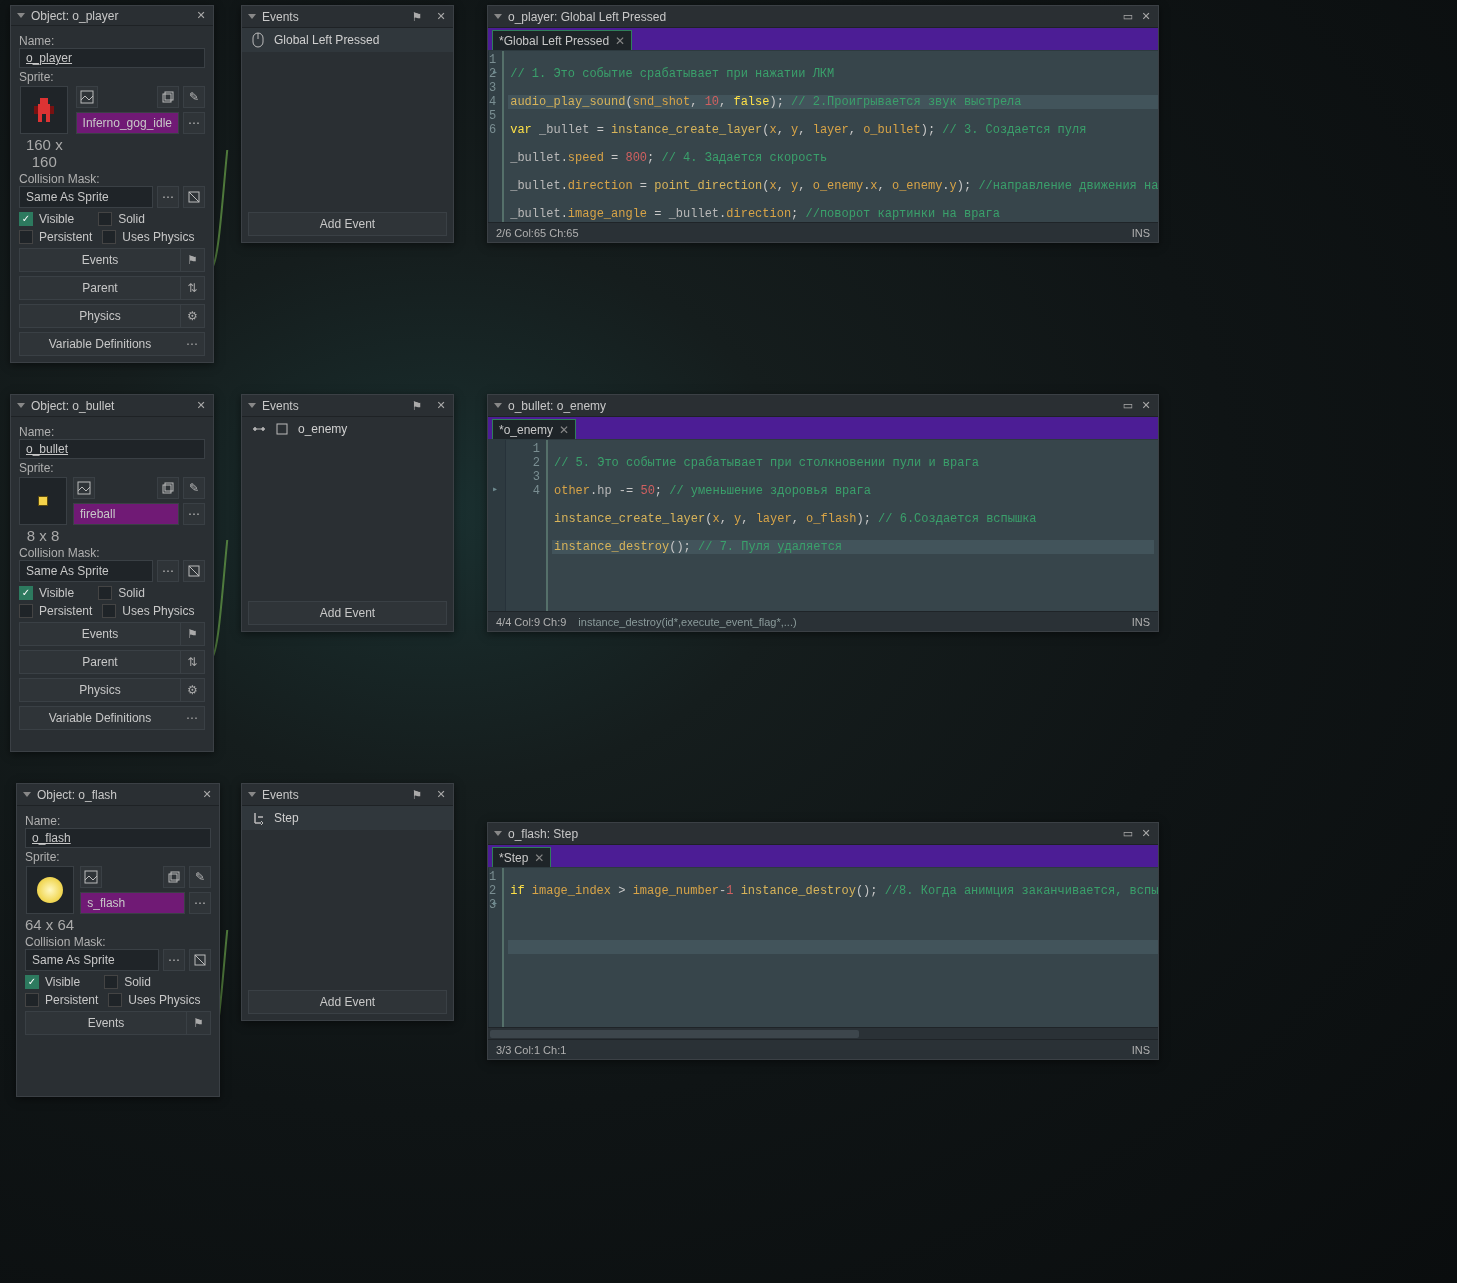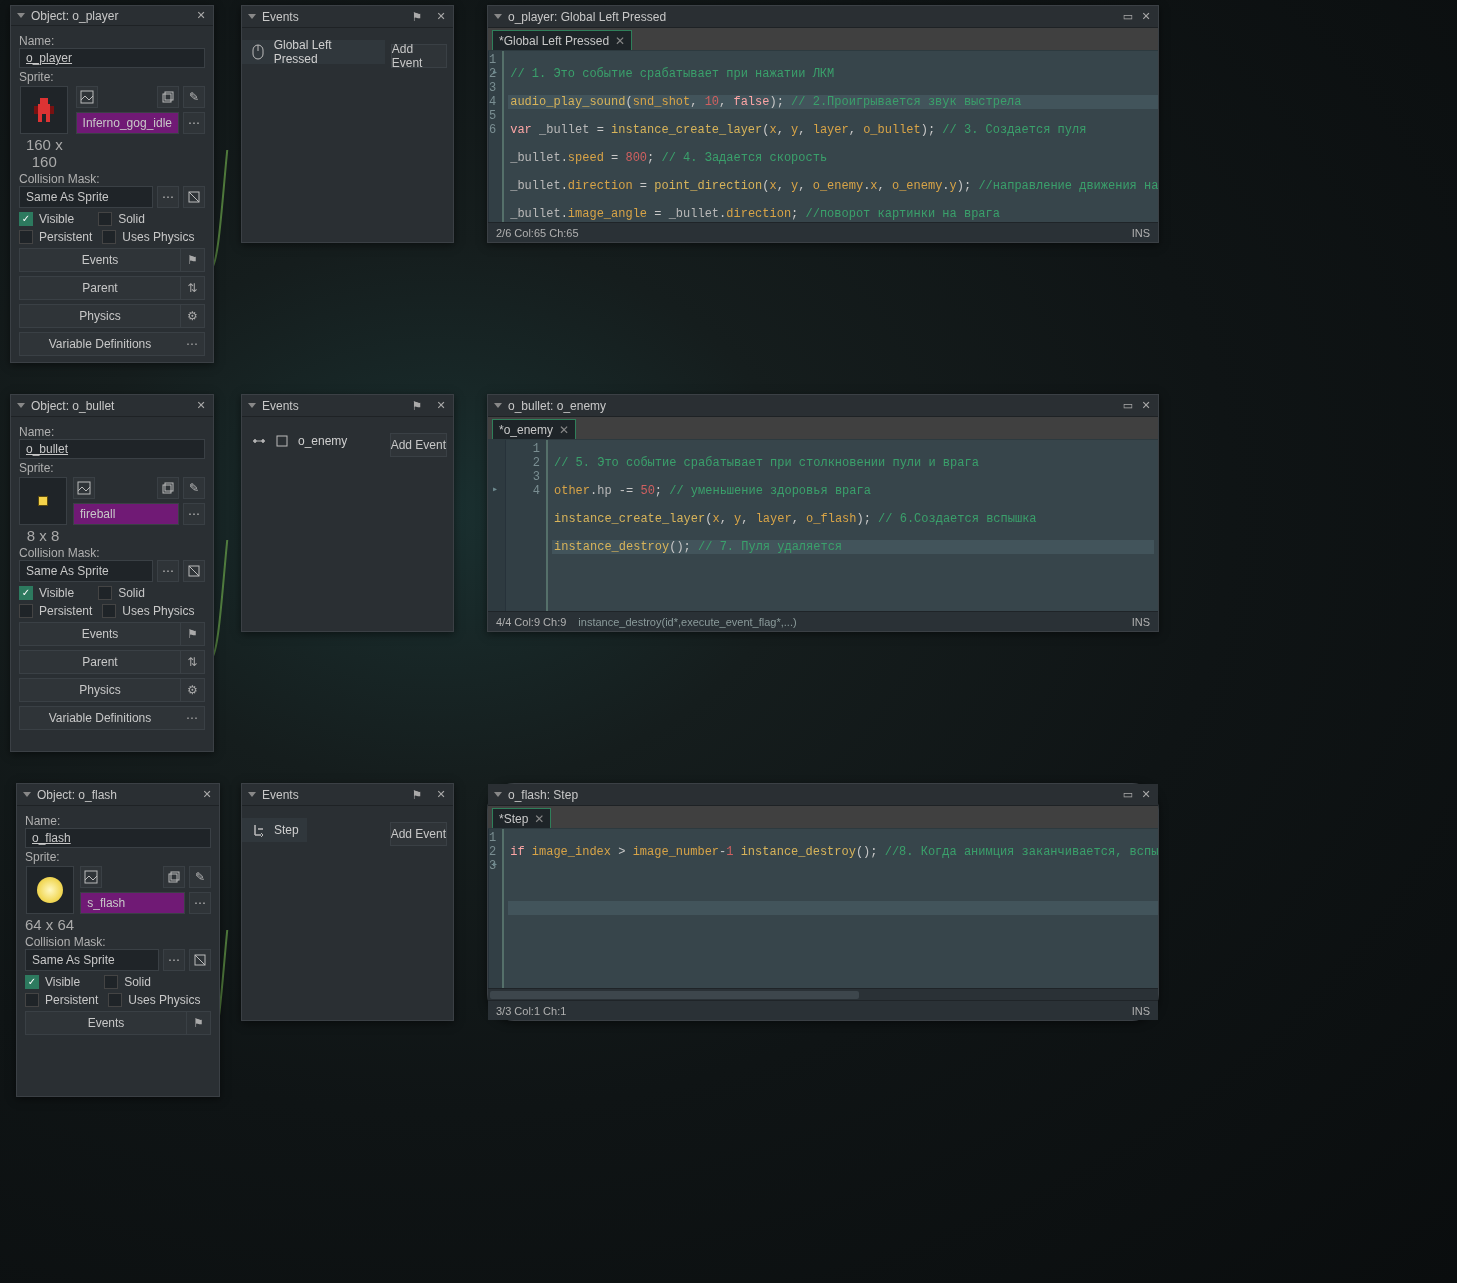--- a/index.html
+++ b/index.html
@@ -125,21 +125,21 @@
     border:1px solid #3a4045;
     margin-top:4px;
     cursor:pointer;
     position:relative;
   }
   .wide-btn .center { flex:1; text-align:center; color:#c8c8c8;}
   .wide-btn .ricon { width:24px; display:flex;align-items:center;justify-content:center; color:#aaa; border-left:1px solid #3a4045; height:100%;}
   .wide-btn.dots .ricon { border-left:none; }
 
   
-  .ebody { flex:1; display:flex; flex-direction:row;margin-top:12px; }
+  .ebody { flex:1; display:flex; flex-direction:column; }
   .event-item {
     height:24px;
     display:flex;align-items:center;
     gap:8px;
     padding:0 8px;
     color:#d0d0d0;
     cursor:pointer;
     border-bottom:1px solid transparent;
   }
   .event-item.sel {
@@ -161,21 +161,21 @@
     display:flex;align-items:center;justify-content:center;
     color:#aaa;
   }
 
   
   .code-tabs {
     height:22px;
     display:flex;
     align-items:flex-end;
     padding:2px 4px 0 4px;
-    background:#404040;
+    background:#4c1d95;
   }
   .code-tab {
     height:20px;
     border:1px solid #2f7f5a;
     border-bottom:none;
     background:#1e2428;
     display:flex;align-items:center;
     padding:0 6px;
     gap:6px;
     font-size:12px;
@@ -221,21 +221,21 @@
     white-space:pre;
     color:#c8c8c8;
     position:relative;
   }
   .code-lines .line { height:14px; position:relative; padding-left:2px;}
   .hl-line { background:#42545b; }
   .c-cm  { color:#3aa06b; }
   .c-fn  { color:#d8b45a; }
   .c-var { color:#b8b8b8; }
   .c-num { color:#d06060; }
-  .c-kw  { color:#fca5a5; }
+  .c-kw  { color:#fde047; }
   .c-arg { color:#d8a447; }
   .c-dot { color:#c8c8c8; }
   .c-op  { color:#c8c8c8; }
   .c-par { color:#c8c8c8; }
 
   .status {
     height:20px;
     background:#2a3136;
     border-top:1px solid #1f2428;
     display:flex;align-items:center;
@@ -736,21 +736,21 @@
       </span>
       <span>Step</span>
     </div>
     <div class="evspacer"></div>
     <div class="add-event">
         <span>Add Event</span>
       </div>
   </div>
 </div>
 
-<div class="panel" style="left:487px; top:783px; width:672px; height:238px;border-radius:27px;">
+<div class="panel" style="left:487px; top:822px; width:672px; height:238px;">
   <div class="titlebar">
     <span class="tri"></span>
     <span class="ttl">o_flash: Step</span>
     <span class="tbtn">▭</span>
     <span class="tbtn">✕</span>
   </div>
   <div class="code-tabs">
     <div class="code-tab">
       <span>*Step</span>
       <span class="tclose">✕</span>

